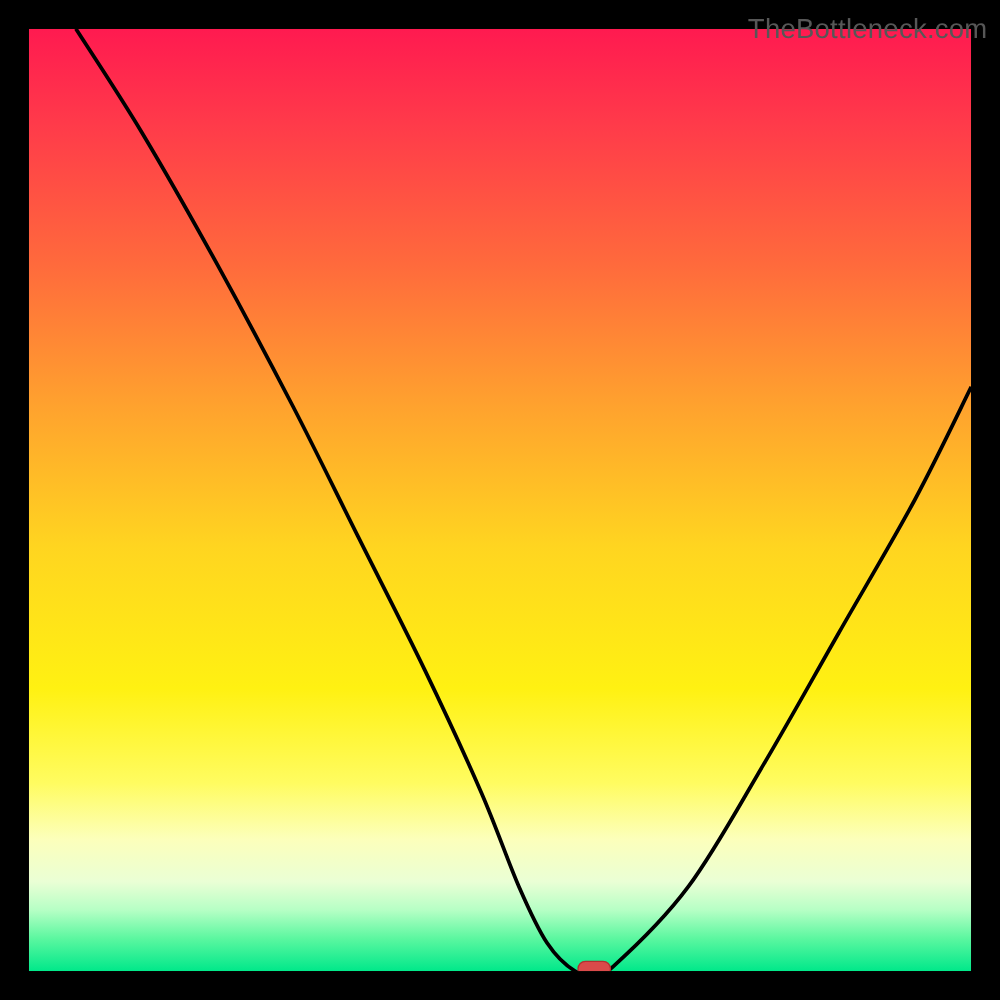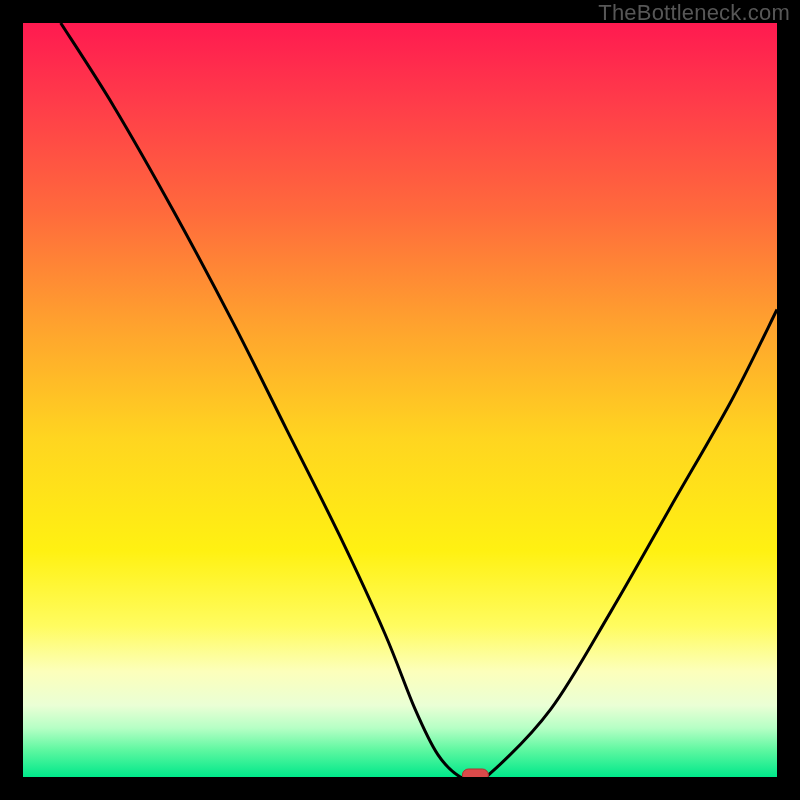--- a/index.html
+++ b/index.html
@@ -11,21 +11,21 @@
     font-family: Arial, Helvetica, sans-serif;
   }
   .stage {
     position: relative;
     width: 800px;
     height: 800px;
     background: #000;
   }
   .watermark {
     position: absolute;
-    top: 0;
+    top: 10px;
     right: 10px;
     color: #575757;
     font-size: 22px;
     font-weight: 500;
     letter-spacing: 0.2px;
     z-index: 10;
   }
   .plot {
     position: absolute;
     left: 23px;

